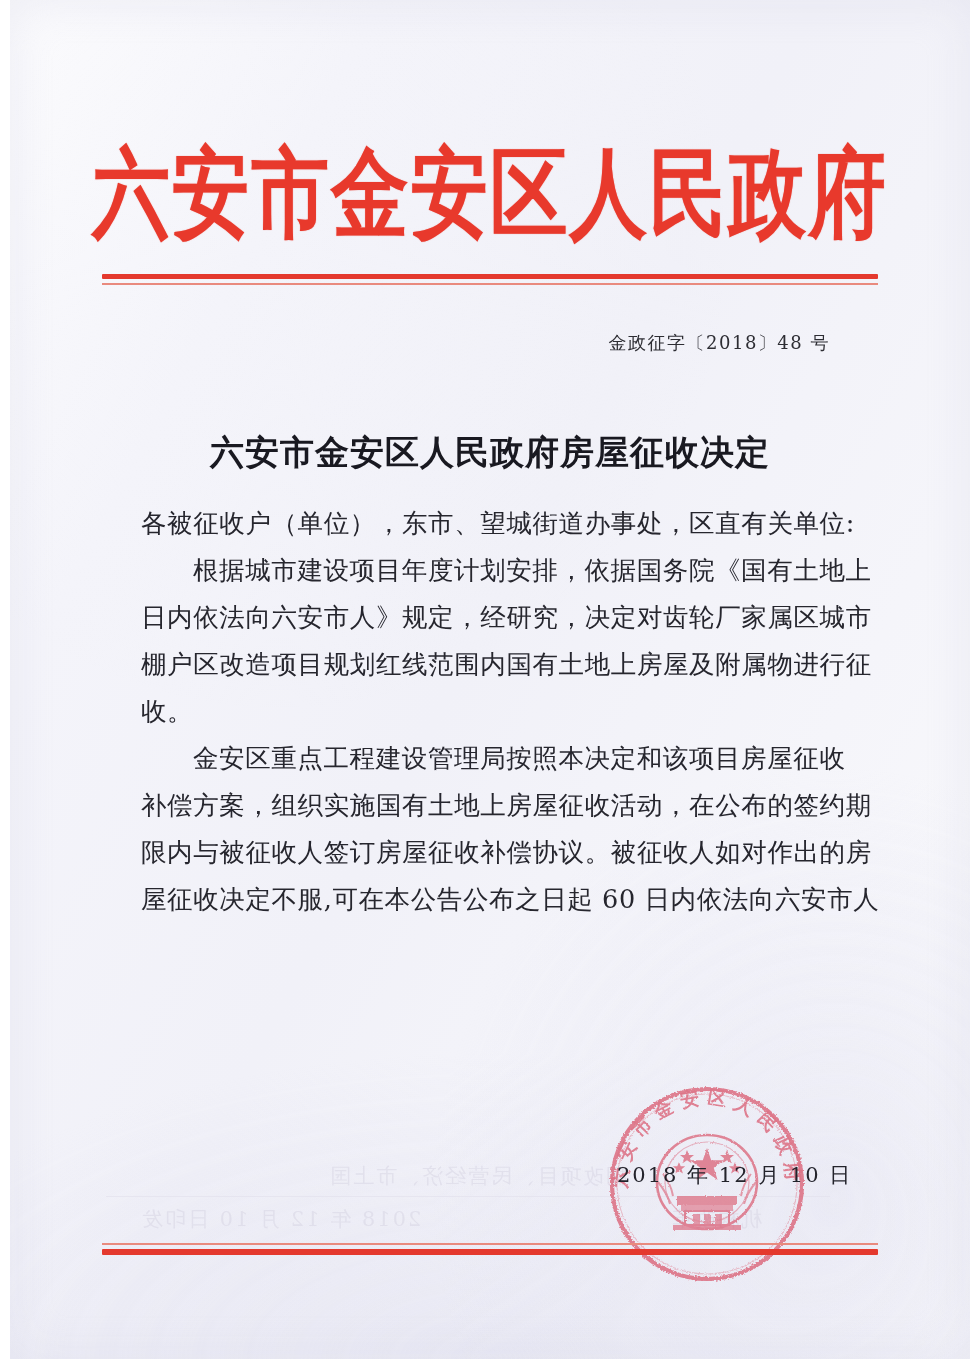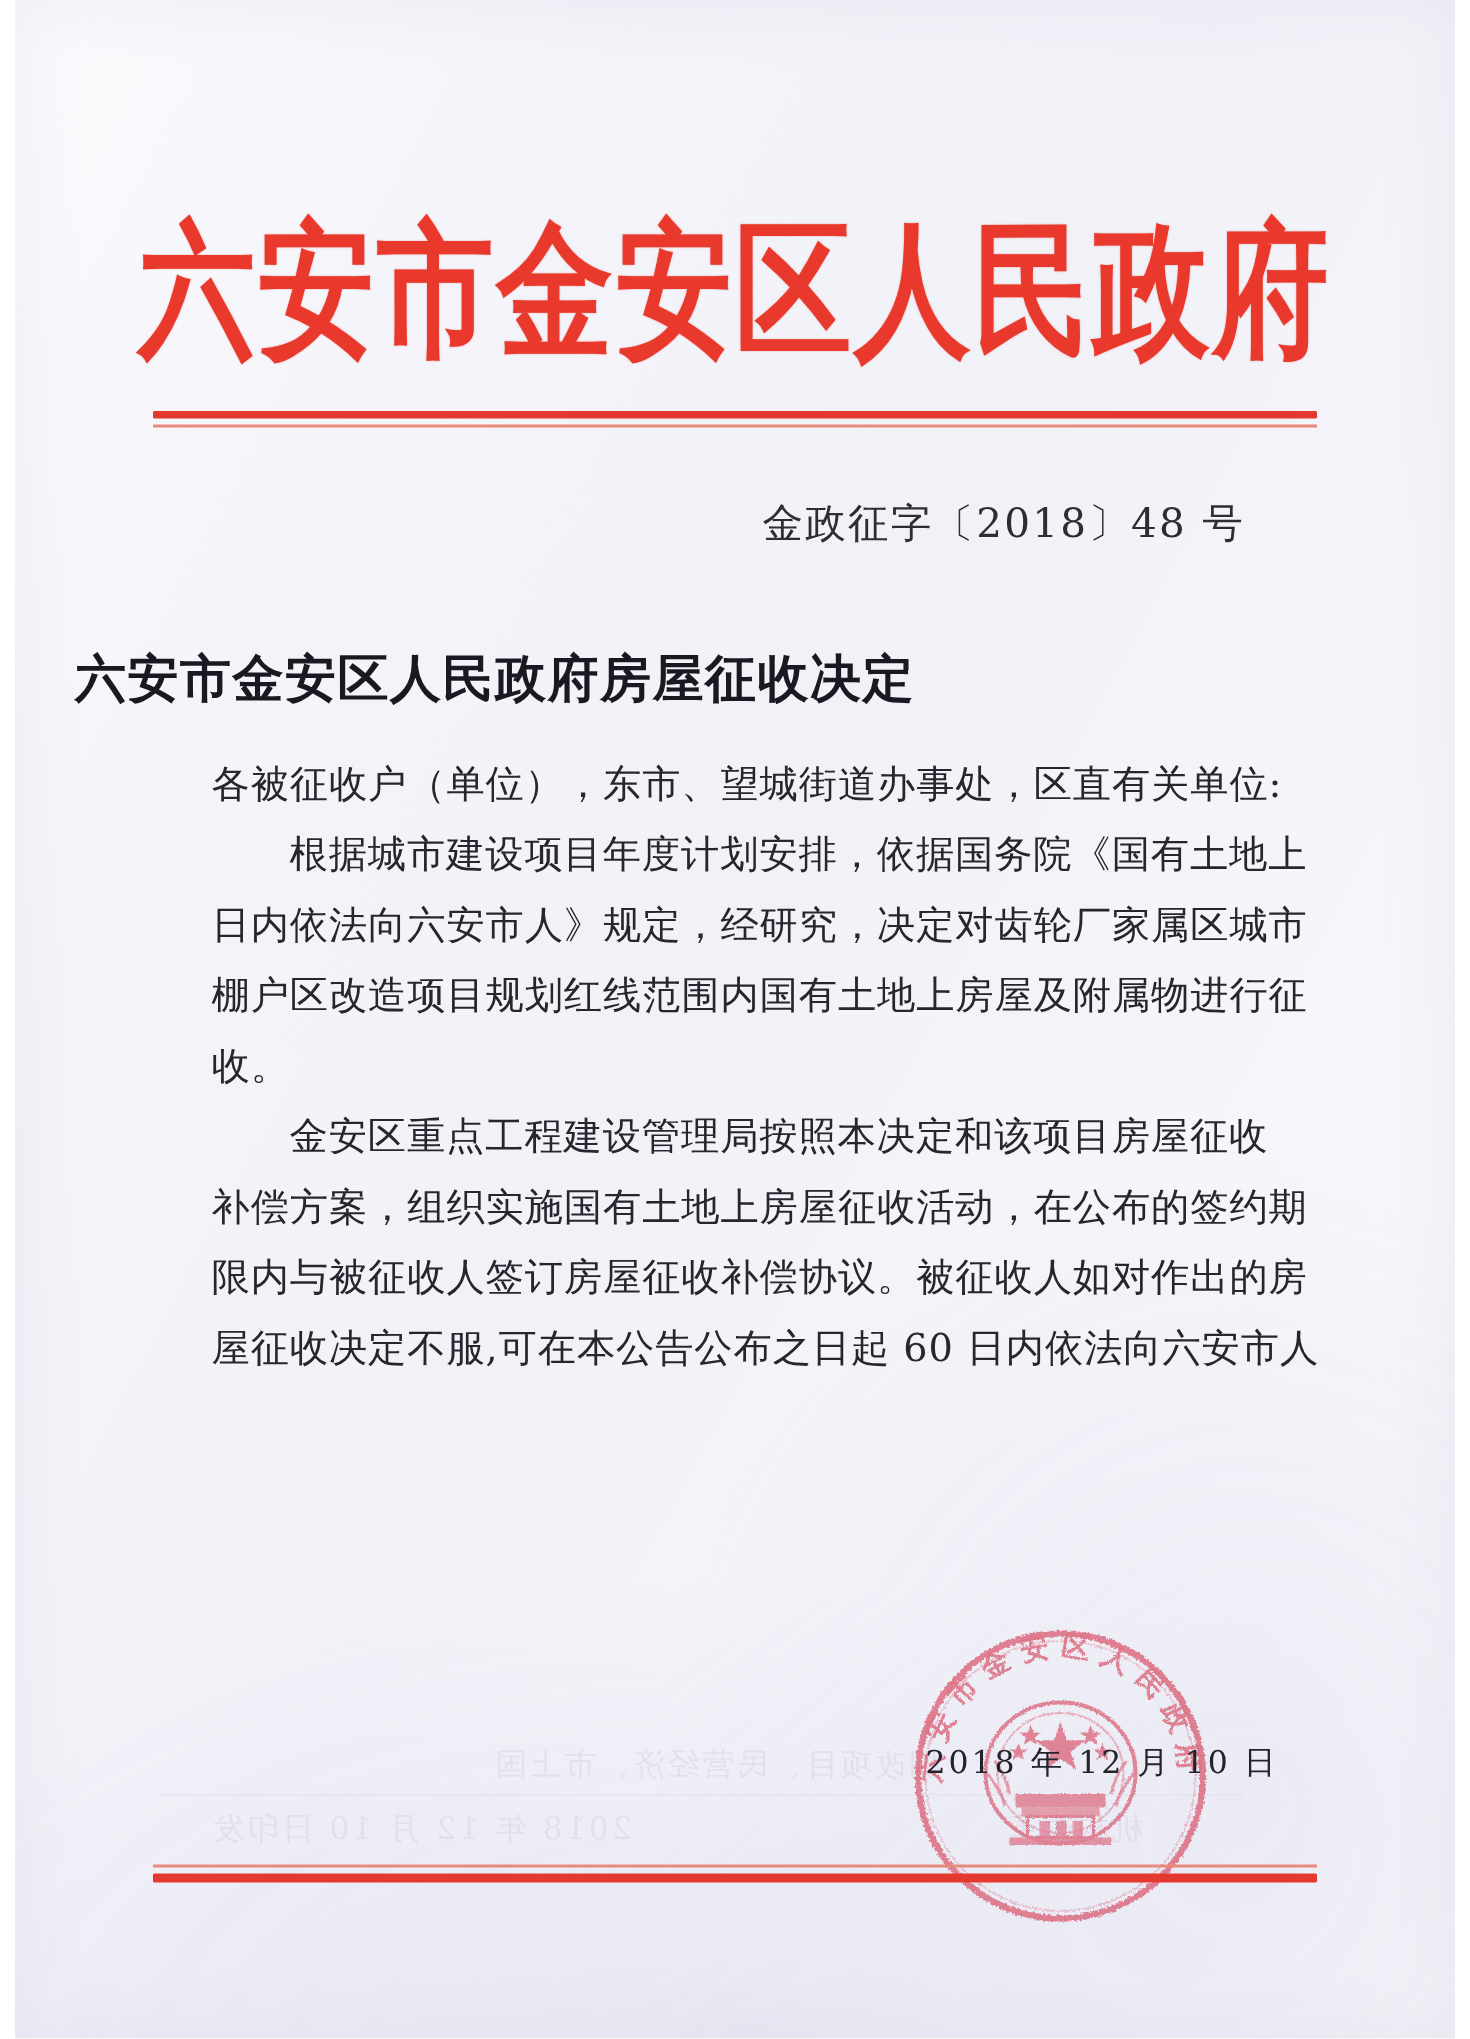--- a/index.html
+++ b/index.html
@@ -77,38 +77,38 @@
     height: 2px;
     margin-top: 4px;
     background: #e98a7e;
   }
 
   
   .doc-number {
     position: absolute;
     right: 140px;
     top: 331px;
-    font-size: 27px;
+    font-size: 18px;
     letter-spacing: 1.5px;
     color: #2d2d33;
     font-family: "DejaVu Serif", "Liberation Serif", serif;
   }
 
   
   .doc-title {
     position: absolute;
     left: 0;
     right: 0;
     top: 430px;
+    text-align: center;
     font-size: 34px;
     font-weight: bold;
     letter-spacing: 1px;
     color: #191921;
     font-family: "DejaVu Serif", "Liberation Serif", serif;
-    margin-left: 40px;
   }
 
   
   .body-block {
     position: absolute;
     left: 131px;
     width: 722px;
     top: 500px;
   }
   .body-line {

